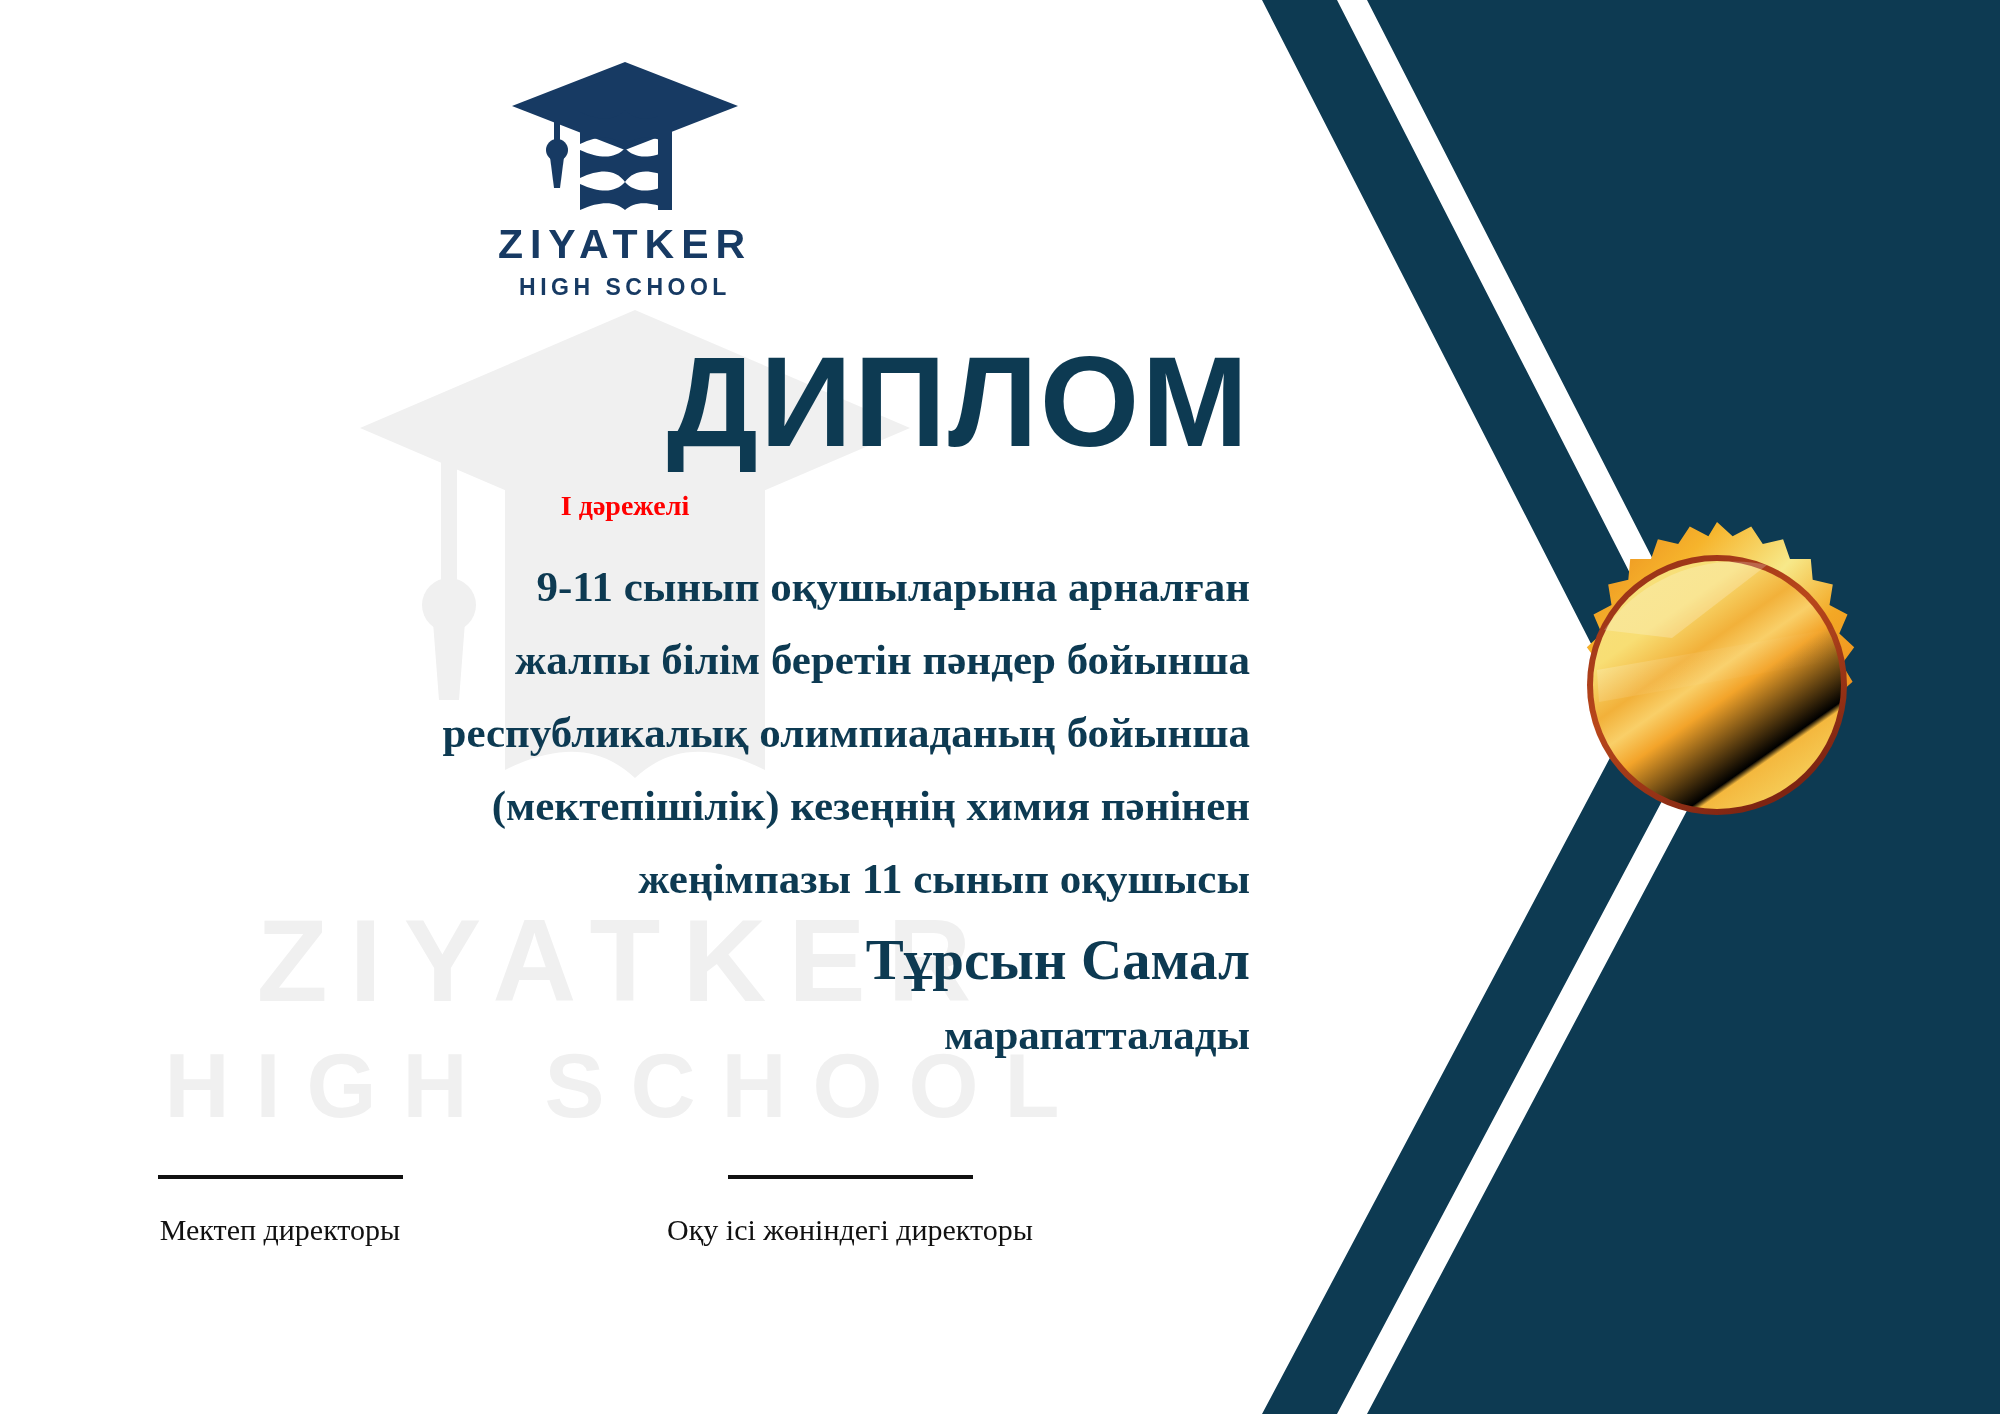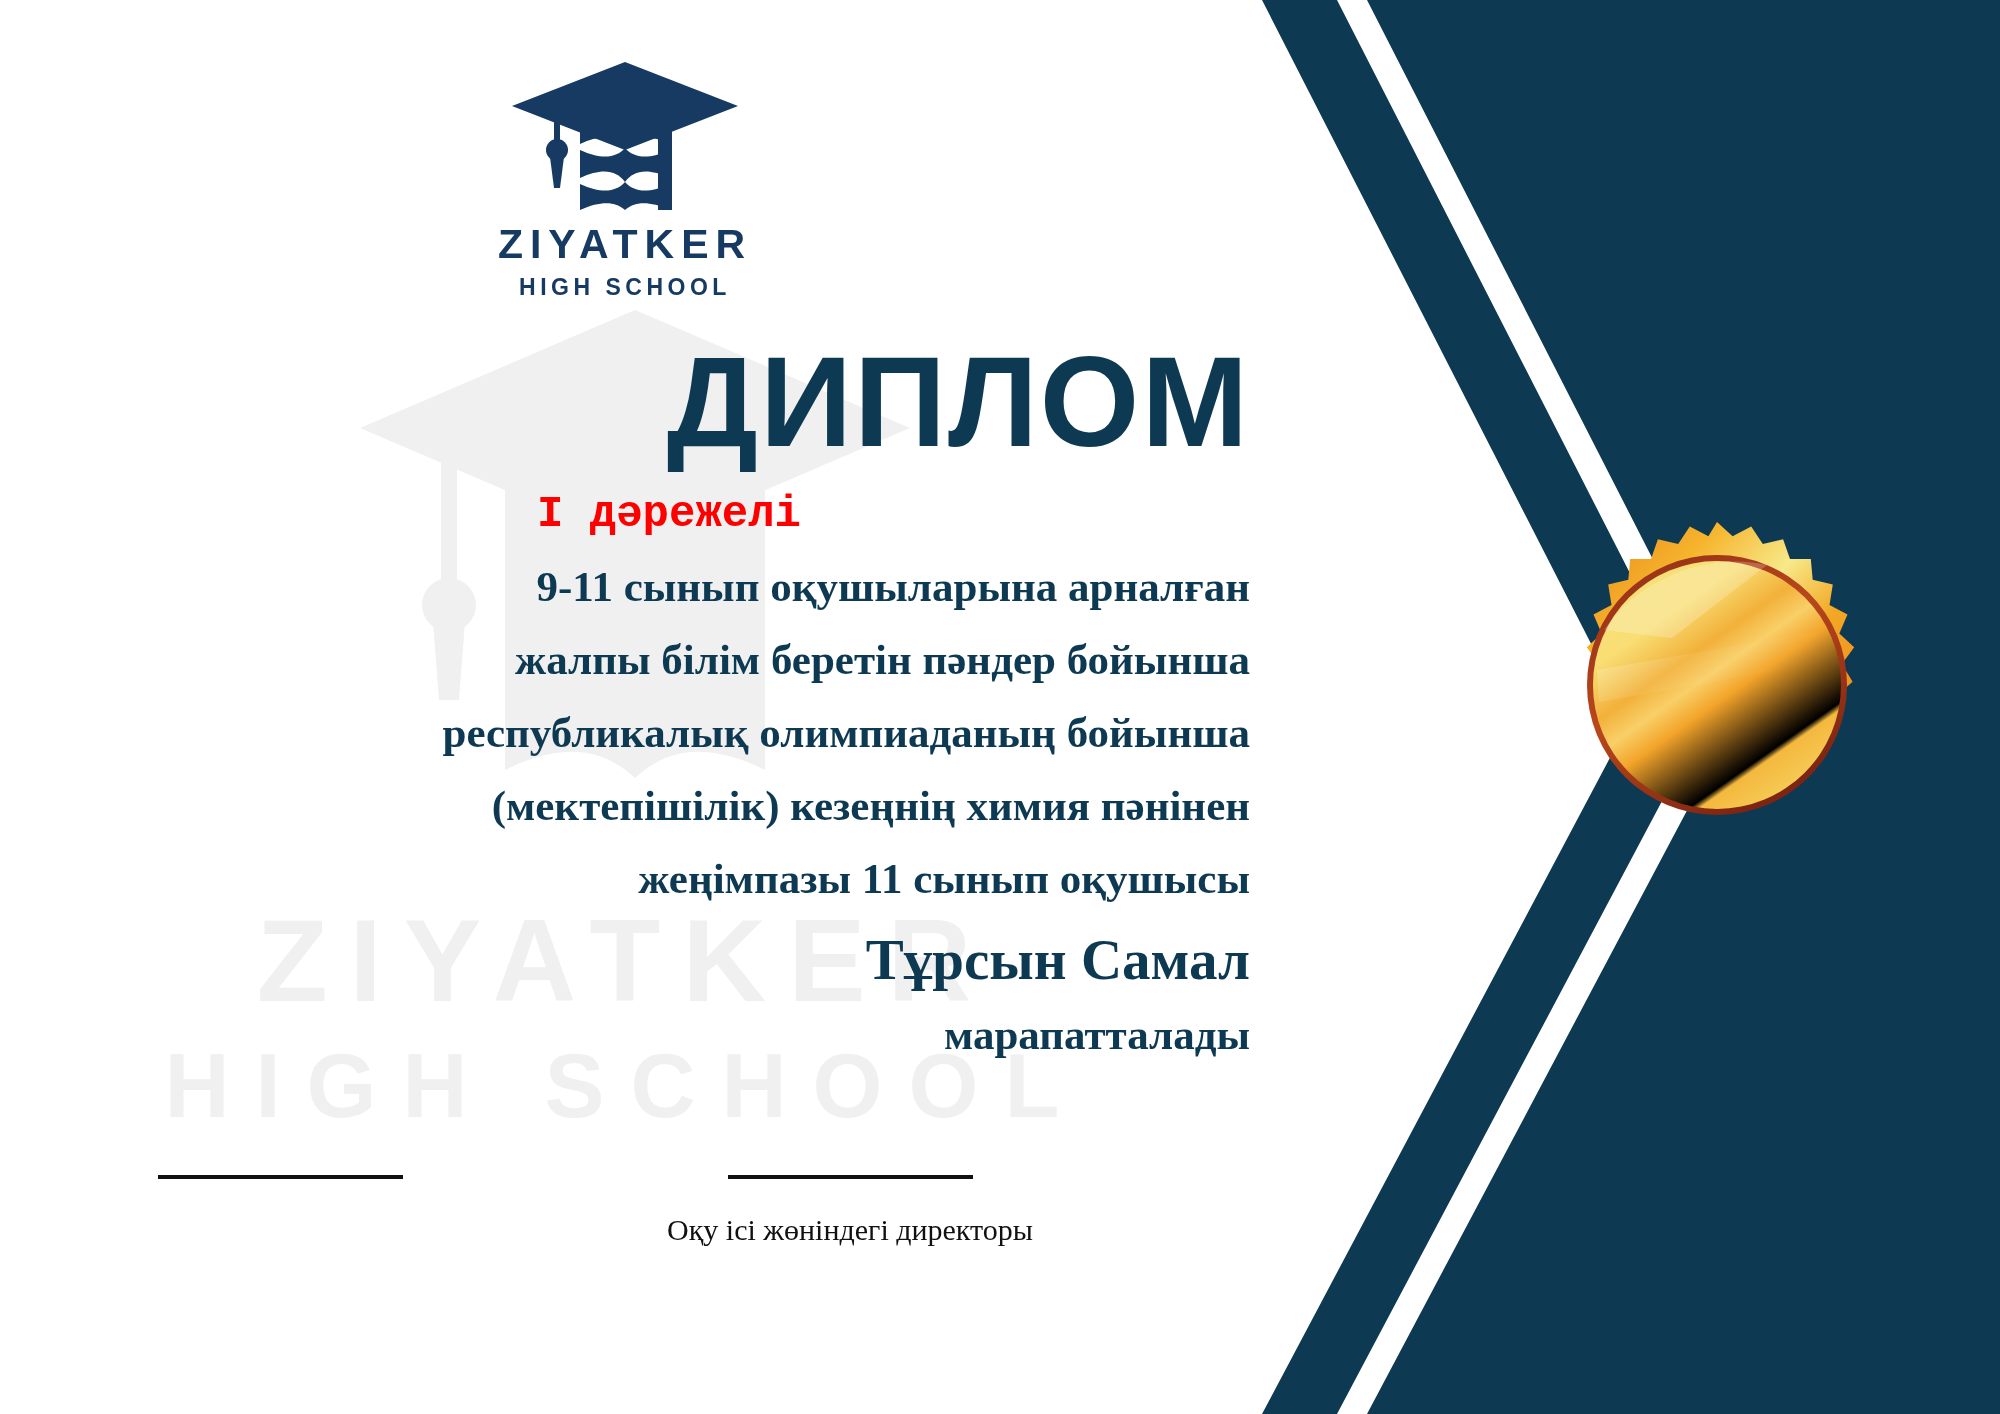--- a/index.html
+++ b/index.html
@@ -113,26 +113,25 @@
     color: #0D3A52;
     line-height: 1;
   }
 
   .degree {
     position: absolute;
     left: 0;
     top: 492px;
     width: 1250px;
     text-align: center;
-    font-family: Liberation Mono, monospace;
-    font-weight: 700;
-    font-size: 44px;
+    font-family: Liberation Serif, serif;
+    font-weight: 700;
+    font-size: 28px;
     color: #FF0000;
     line-height: 1;
-    padding-left: 44px;
   }
 
   .body-lines {
     position: absolute;
     left: 0;
     top: 550px;
     width: 1250px;
     text-align: center;
     color: #0D3A52;
     font-family: "Liberation Serif", serif;
@@ -254,20 +253,21 @@
       <div class="bl">республикалық олимпиаданың бойынша</div>
       <div class="bl">(мектепішілік) кезеңнің химия пәнінен</div>
       <div class="bl">жеңімпазы 11 сынып оқушысы</div>
       <div class="bl recipient">Тұрсын Самал</div>
       <div class="bl award-verb">марапатталады</div>
     </div>
 
     <div class="sign-row">
       <div class="sign left">
         <div class="sign-line"></div>
+        <div class="sign-label">Мектеп директоры</div>
       </div>
       <div class="sign right">
         <div class="sign-line"></div>
         <div class="sign-label">Оқу ісі жөніндегі директоры</div>
       </div>
     </div>
   </div>
 
   <svg class="seal" viewBox="0 0 330 330">
     <defs>

